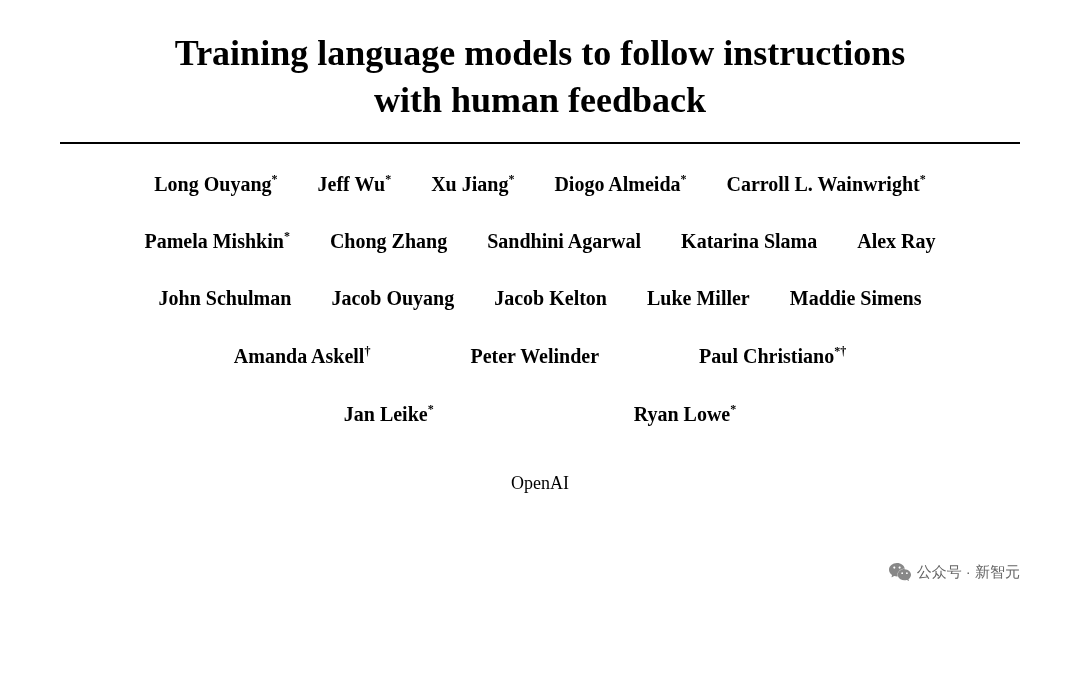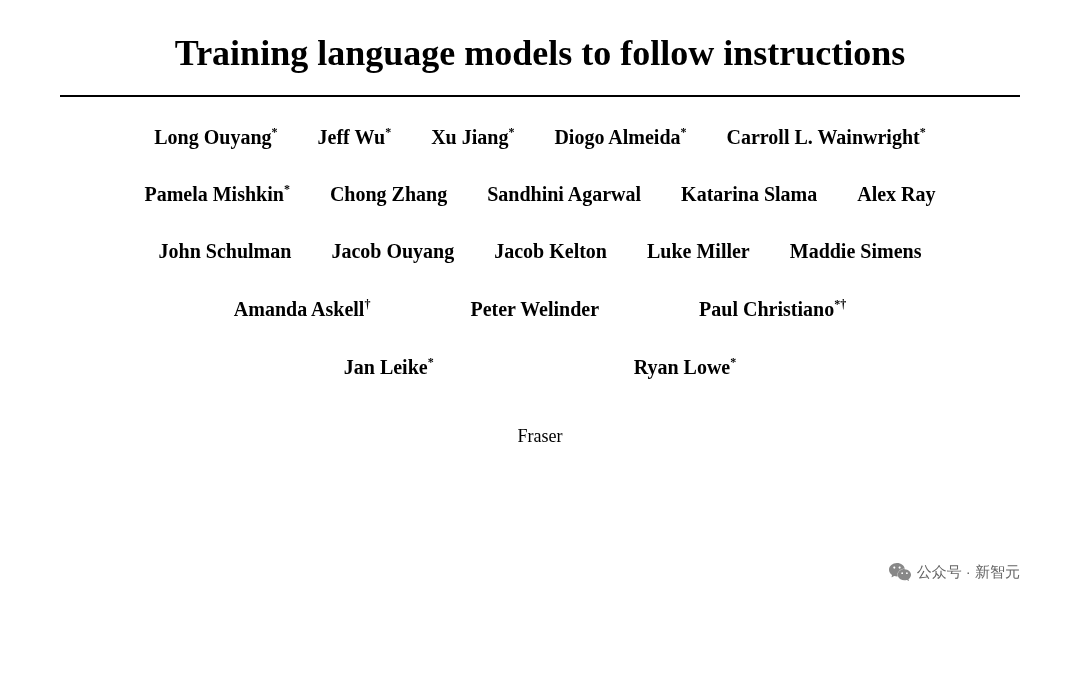--- a/index.html
+++ b/index.html
@@ -115,20 +115,21 @@
     }
   </style>
 </head>
 <body>
 
 <div class="page-container">
 
   <div class="title-section">
     <h1 class="main-title">
       <span>Training language models to follow instructions</span><br>
+      <span>with human feedback</span>
     </h1>
   </div>
 
   <div class="divider"></div>
 
   <div class="authors-section">
 
     <div class="author-row">
       <span class="author-name">Long Ouyang<sup class="superscript">*</sup></span>
       <span class="author-name">Jeff Wu<sup class="superscript">*</sup></span>
@@ -158,21 +159,21 @@
       <span class="author-name">Peter Welinder</span>
       <span class="author-name">Paul Christiano<sup class="superscript">*†</sup></span>
     </div>
 
     <div class="author-row" style="gap: 200px;">
       <span class="author-name">Jan Leike<sup class="superscript">*</sup></span>
       <span class="author-name">Ryan Lowe<sup class="superscript">*</sup></span>
     </div>
 
     <div class="affiliation-row" style="margin-top: 14px;">
-      <span class="affiliation-text">Fraser</span>
+      <span class="affiliation-text">OpenAI</span>
     </div>
 
   </div>
 
   <div class="footer-row">
     <div class="wechat-badge">
       <svg class="wechat-icon" viewBox="0 0 24 24" fill="#888888">
         <path d="M8.691 2.188C3.891 2.188 0 5.476 0 9.53c0 2.212 1.17 4.203 3.002 5.55a.59.59 0 0 1 .213.665l-.39 1.48c-.019.07-.048.141-.048.213 0 .163.13.295.29.295a.326.326 0 0 0 .167-.054l1.903-1.114a.864.864 0 0 1 .717-.098 10.16 10.16 0 0 0 2.837.403c.276 0 .543-.027.811-.05-.857-2.578.157-4.972 1.932-6.446 1.703-1.415 3.882-1.98 5.853-1.838-.576-3.583-4.196-6.348-8.596-6.348zM5.785 5.991c.642 0 1.162.529 1.162 1.18a1.17 1.17 0 0 1-1.162 1.178A1.17 1.17 0 0 1 4.623 7.17c0-.651.52-1.18 1.162-1.18zm5.813 0c.642 0 1.162.529 1.162 1.18a1.17 1.17 0 0 1-1.162 1.178 1.17 1.17 0 0 1-1.162-1.178c0-.651.52-1.18 1.162-1.18zm5.34 2.867c-1.797-.052-3.746.512-5.28 1.786-1.72 1.428-2.687 3.72-1.78 6.22.942 2.453 3.666 4.229 6.884 4.229.826 0 1.622-.12 2.361-.336a.722.722 0 0 1 .598.082l1.584.926a.272.272 0 0 0 .14.047c.134 0 .24-.111.24-.247 0-.06-.023-.12-.038-.177l-.327-1.233a.582.582 0 0 1-.023-.156.49.49 0 0 1 .201-.398C23.024 18.48 24 16.82 24 14.98c0-3.21-2.931-5.837-7.064-6.088v-.034zm-2.58 3.43c.535 0 .969.44.969.982a.976.976 0 0 1-.969.983.976.976 0 0 1-.969-.983c0-.542.434-.982.97-.982zm5.16 0c.535 0 .969.44.969.982a.976.976 0 0 1-.969.983.976.976 0 0 1-.969-.983c0-.542.434-.982.97-.982z"></path>
       </svg>
       <span style="font-size:15px; color:#666;">公众号 · 新智元</span>

